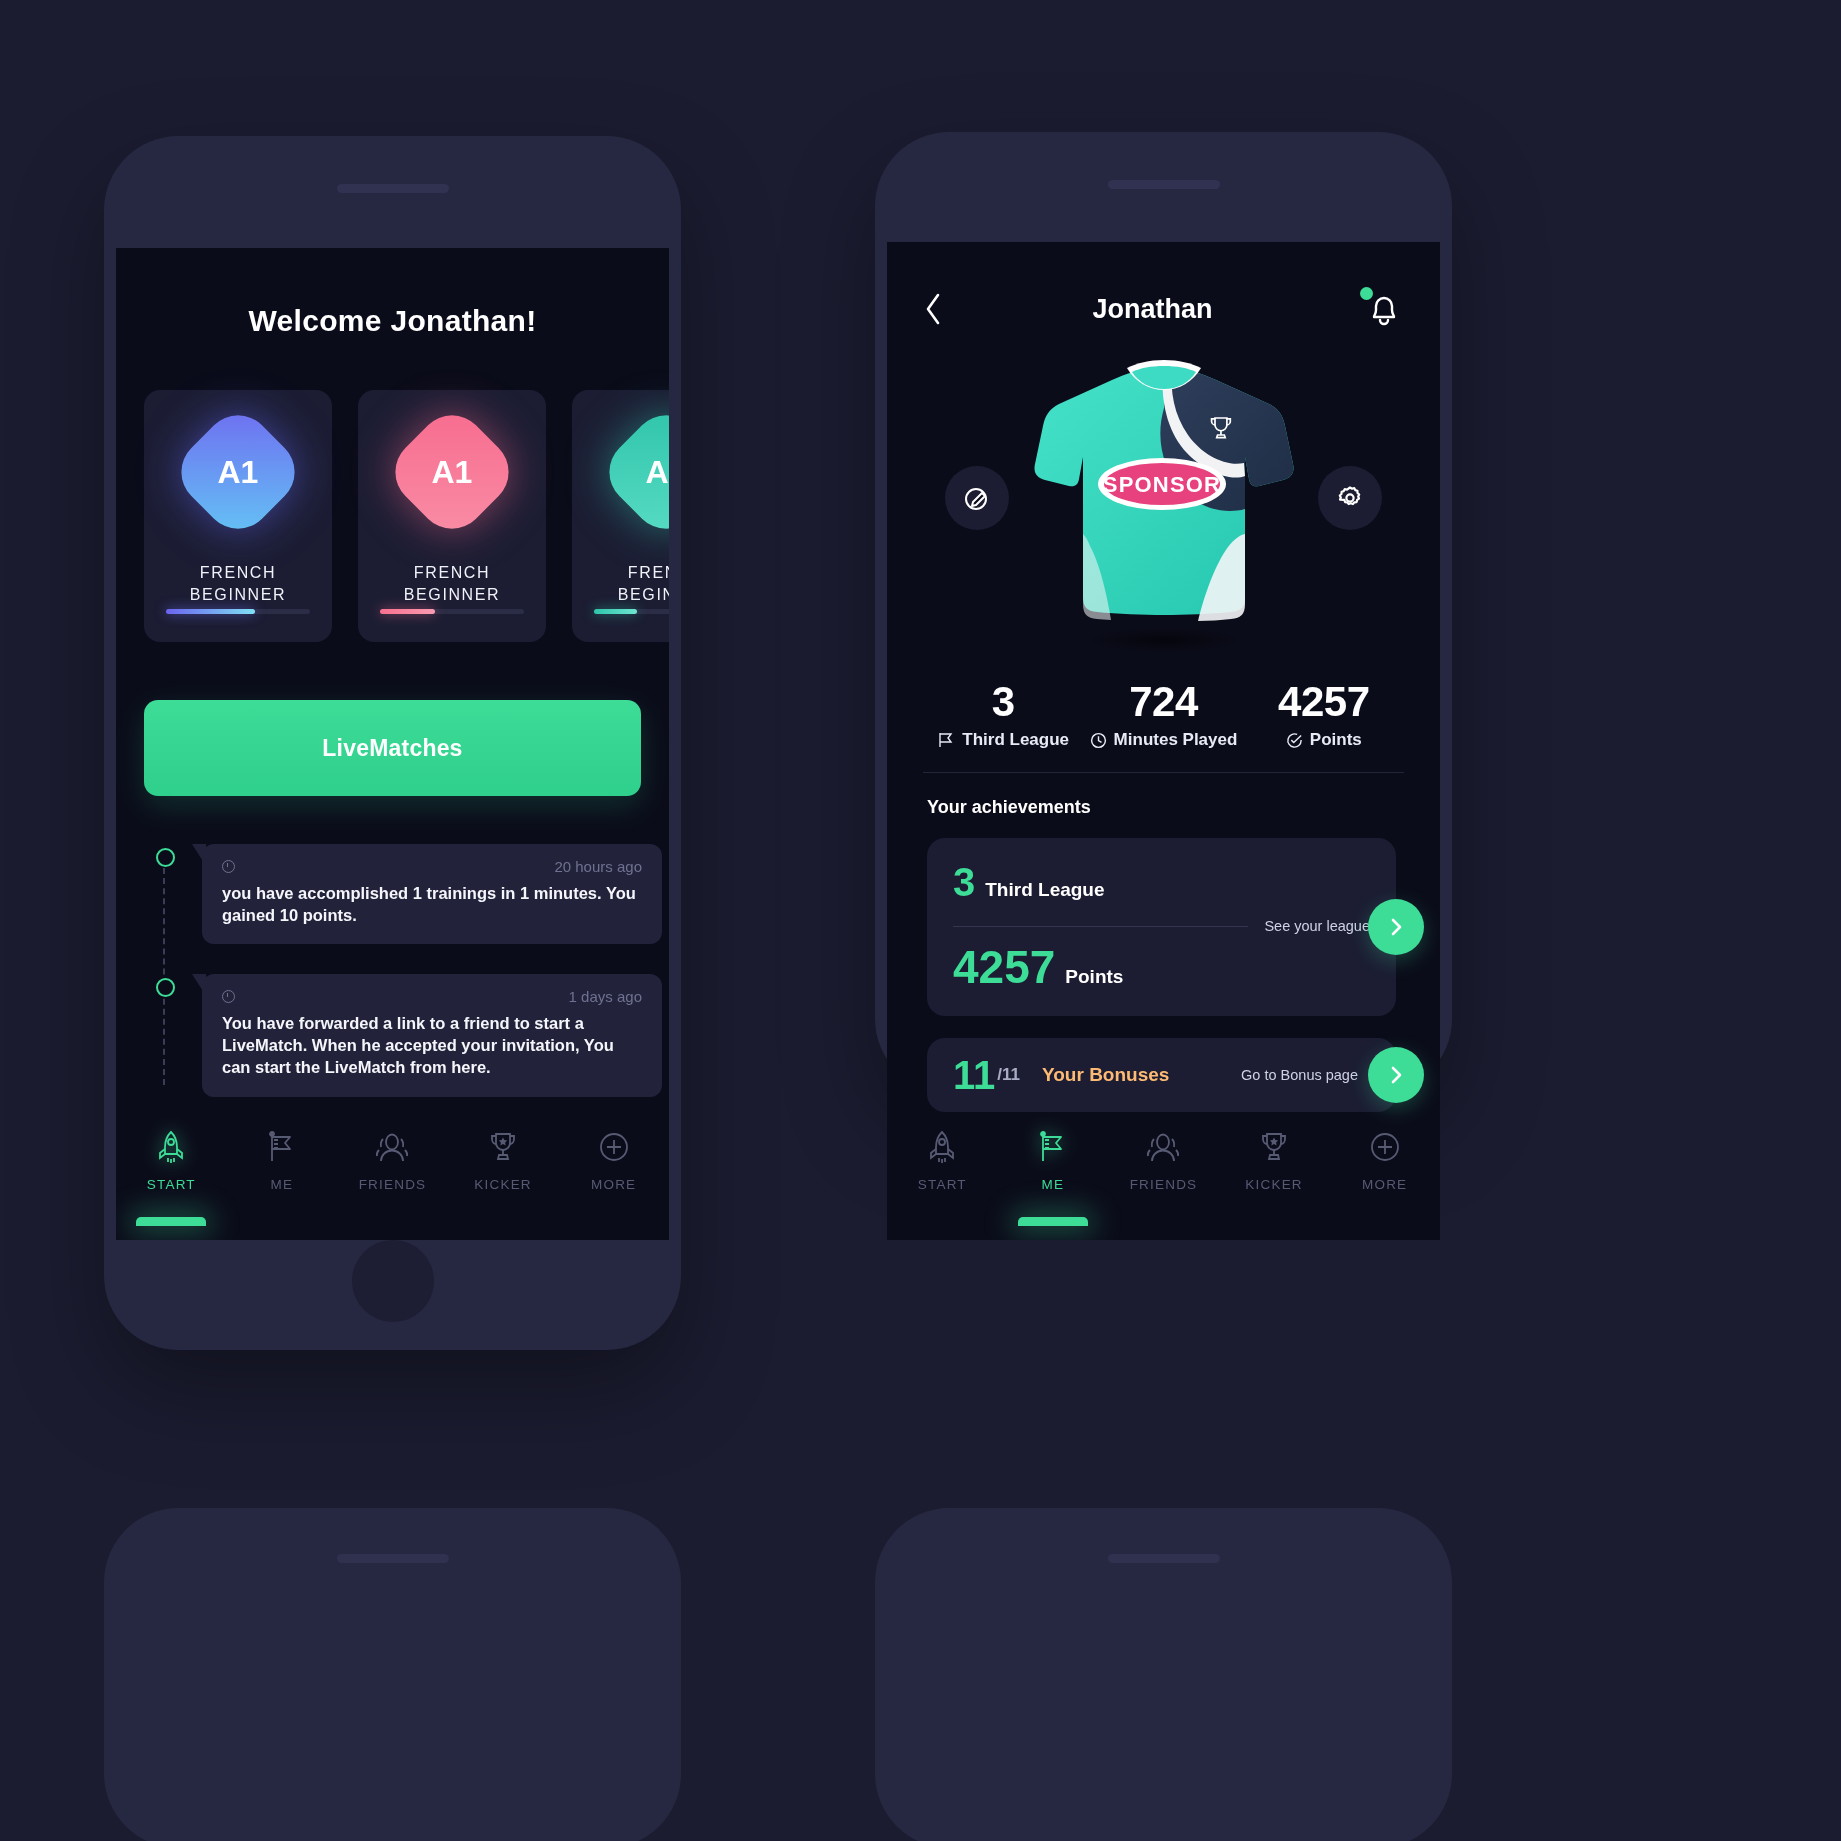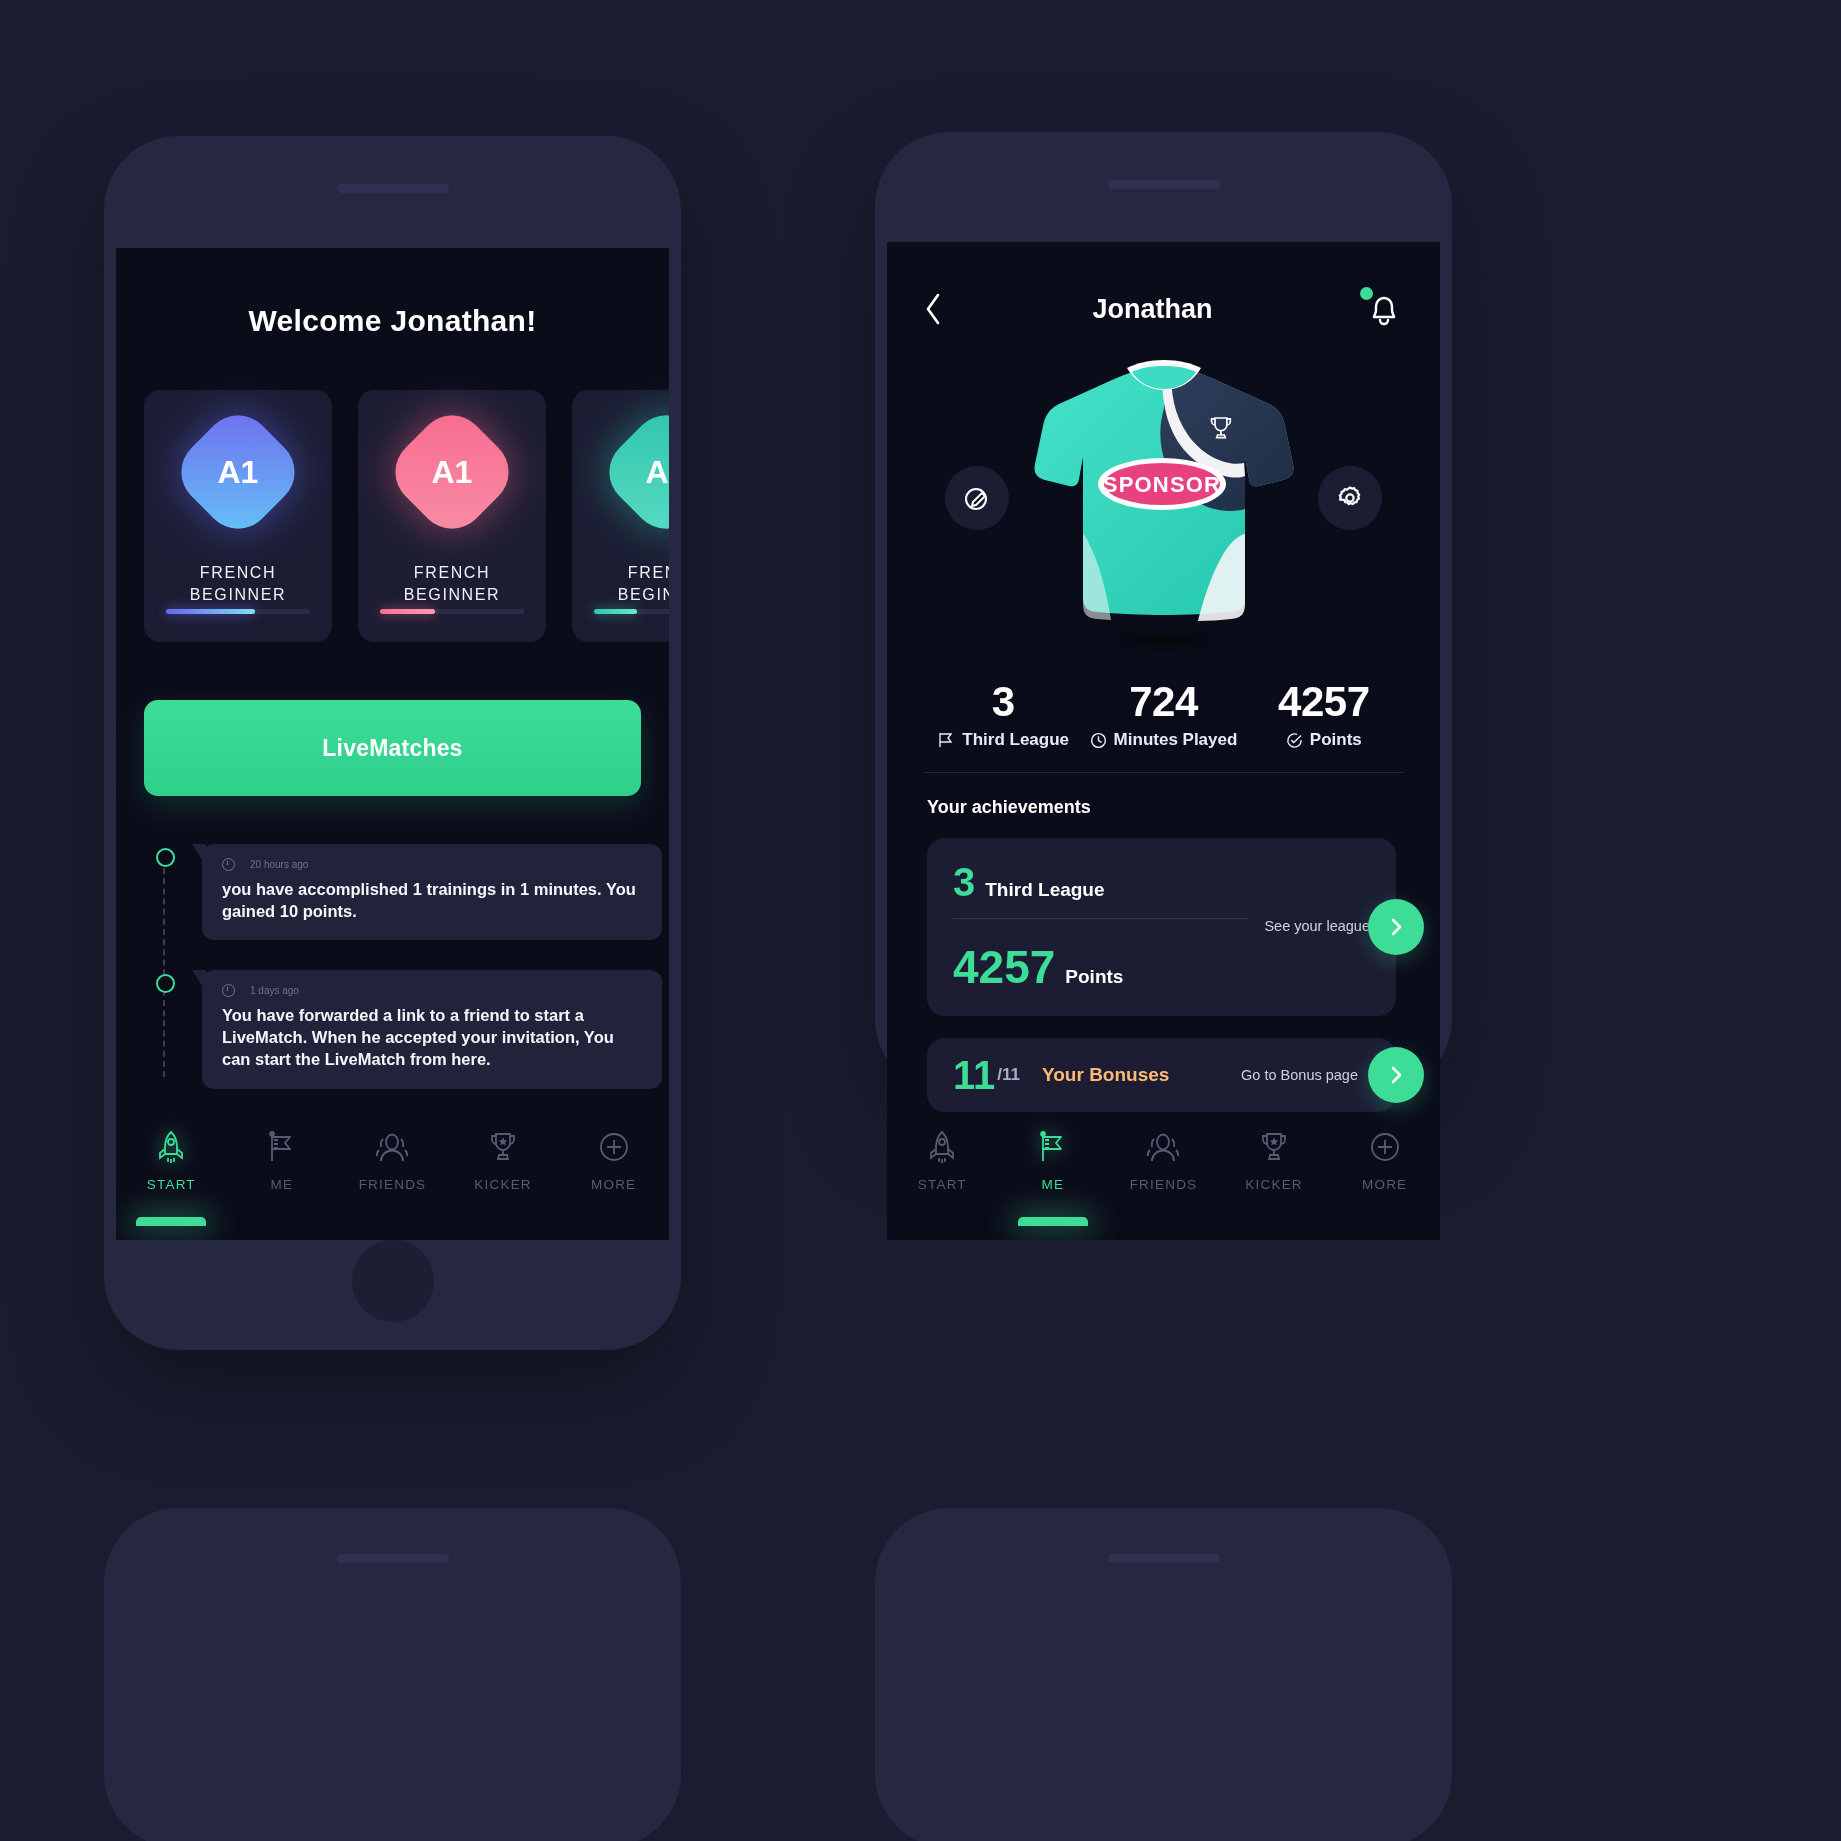--- a/index.html
+++ b/index.html
@@ -129,22 +129,23 @@
     padding: 14px 20px 18px 20px; position: relative;
     max-width: 460px;
   }
   .bubble:before {
     content: ""; position: absolute; left: -10px; top: 0;
     border-top: 0 solid transparent;
     border-right: 14px solid #22233a;
     border-bottom: 22px solid transparent;
   }
   .bub-time {
-    color: #6f7191; font-size: 10px; display: flex; align-items: center; gap: 15px;
+    color: #6f7191; font-size: 15px; display: flex; align-items: center; gap: 15px;
     margin-bottom: 7px;
+    justify-content: space-between;
   }
   .clock-ico {
     width: 13px; height: 13px; border-radius: 50%;
     border: 1.5px solid #6f7191; position: relative; flex: 0 0 auto;
   }
   .clock-ico:after {
     content:""; position:absolute; left:4px; top:2px; width:1.4px; height:4px; background:#6f7191;
   }
   .bub-text { color: #f5f6fb; font-size: 16.5px; font-weight: bold; line-height: 1.34; }
 
@@ -204,21 +205,21 @@
 
   .ach-title { color:#fff; font-size: 18px; font-weight: bold; margin: 24px 0 0 40px; }
 
   .ach-card {
     margin: 20px 44px 0 40px; background:#1c1d33; border-radius: 18px;
     padding: 24px 26px 26px 26px; position: relative;
   }
   .ach-row1 { display:flex; align-items:baseline; gap:10px; }
   .big-green { color:#3ddc97; font-size: 40px; font-weight: bold; line-height:1; }
   .ach-lbl { color:#fff; font-size: 19px; font-weight: bold; }
-  .ach-mid { display:flex; margin: 16px 0 10px 0; }
+  .ach-mid { display:flex; align-items:center; margin: 16px 0 10px 0; }
   .ach-rule { flex:1; height:1px; background:#34354f; margin-right: 16px; }
   .see-link { color:#cfd2e4; font-size: 14.5px; }
   .big-green.xl { font-size: 46px; }
   .pts-lbl { color:#fff; font-size: 19px; font-weight: bold; }
   .go-circle {
     position: absolute; right: -28px; top: 50%; transform: translateY(-50%);
     width: 56px; height: 56px; border-radius: 50%; background:#3ddc97;
     display:flex; align-items:center; justify-content:center; cursor:pointer;
     box-shadow: 0 6px 20px rgba(61,220,151,.25);
   }

